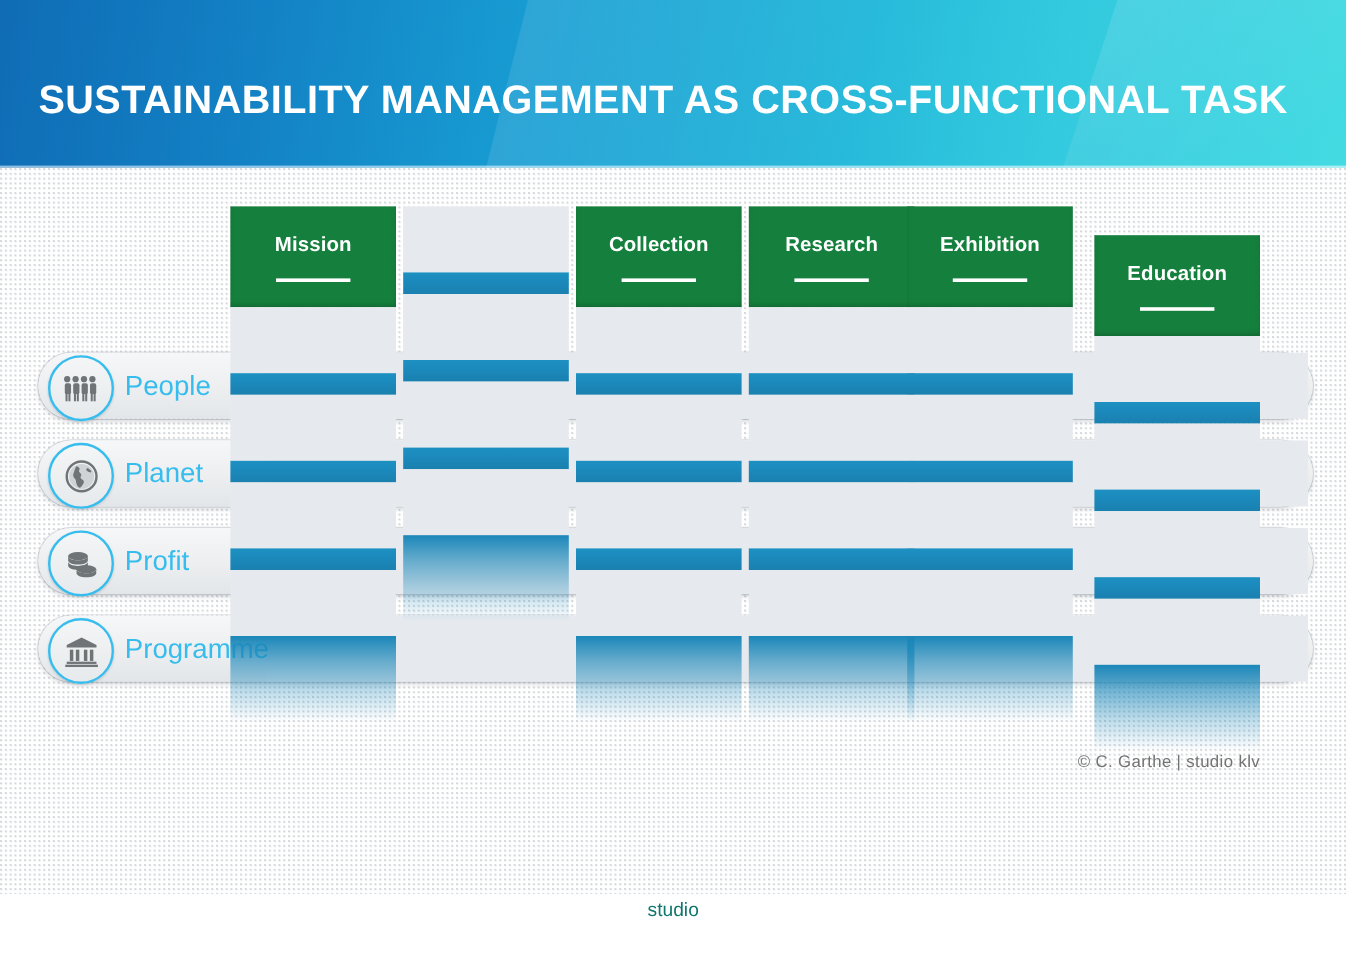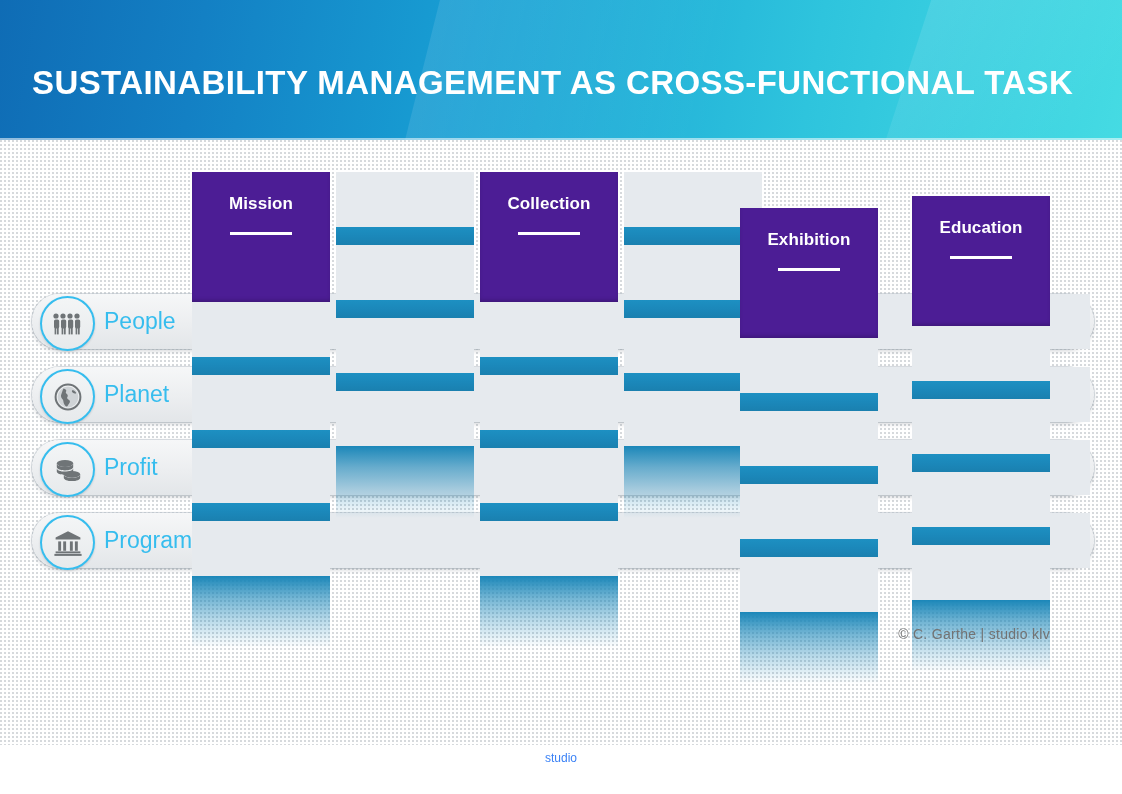--- a/index.html
+++ b/index.html
@@ -102,22 +102,22 @@
   }
 
   
   .col {
     position: absolute;
     top: 172px;
     width: 138px;
   }
   .col-head {
     position: relative;
-    height: 130px;
-    background: #4c1d95;
+    height: 84px;
+    background: #15803d;
     box-shadow: inset 0 -3px 5px -2px rgba(0,0,0,0.25);
   }
   .col-head-label {
     position: absolute;
     left: 0;
     right: 0;
     top: 22px;
     text-align: center;
     color: #ffffff;
     font-size: 17px;
@@ -206,22 +206,22 @@
     font-size: 14px;
     letter-spacing: 0.3px;
     white-space: nowrap;
   }
   .footer-logo {
     position: absolute;
     left: 0;
     right: 0;
     top: 752px;
     text-align: center;
-    color: #3b82f6;
-    font-size: 12px;
+    color: #0f766e;
+    font-size: 16px;
     line-height: 13px;
   }
   .footer-logo .l1 { display: block; }
   .footer-logo .l2 { display: block; }
 </style>
 </head>
 <body>
 
 <div class="slide">
 
@@ -354,32 +354,36 @@
             <div class="divider"></div>
             <div class="cell"></div>
             <div class="divider"></div>
             <div class="cell"></div>
             <div class="divider"></div>
             <div class="cell"></div>
             <div class="col-fade"></div>
           </div>
         </div>
         <div class="col" style="left: 624px;">
-          <div class="col-body">
-            <div class="cell"></div>
-            <div class="divider"></div>
-            <div class="cell"></div>
-            <div class="divider"></div>
-            <div class="cell"></div>
-            <div class="divider"></div>
-            <div class="cell"></div>
-            <div class="col-fade"></div>
-          </div>
-        </div>
-        <div class="col" style="left: 740px; margin-top: 36px;">
+          <div class="col-head">
+            <div class="col-head-label">Research</div>
+            <div class="col-head-rule"></div>
+          </div>
+          <div class="col-body">
+            <div class="cell"></div>
+            <div class="divider"></div>
+            <div class="cell"></div>
+            <div class="divider"></div>
+            <div class="cell"></div>
+            <div class="divider"></div>
+            <div class="cell"></div>
+            <div class="col-fade"></div>
+          </div>
+        </div>
+        <div class="col" style="left: 756px;">
           <div class="col-head">
             <div class="col-head-label">Exhibition</div>
             <div class="col-head-rule"></div>
           </div>
           <div class="col-body">
             <div class="cell"></div>
             <div class="divider"></div>
             <div class="cell"></div>
             <div class="divider"></div>
             <div class="cell"></div>

